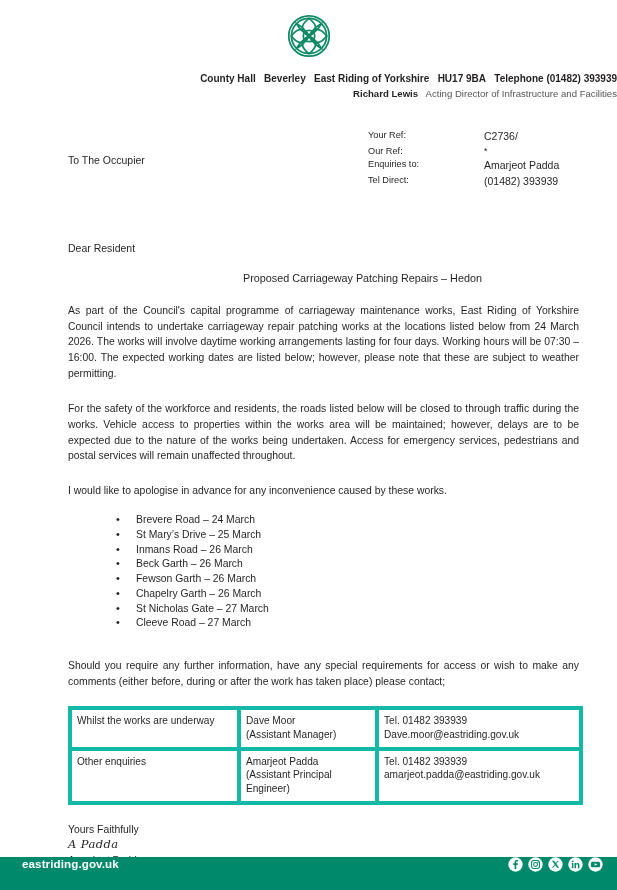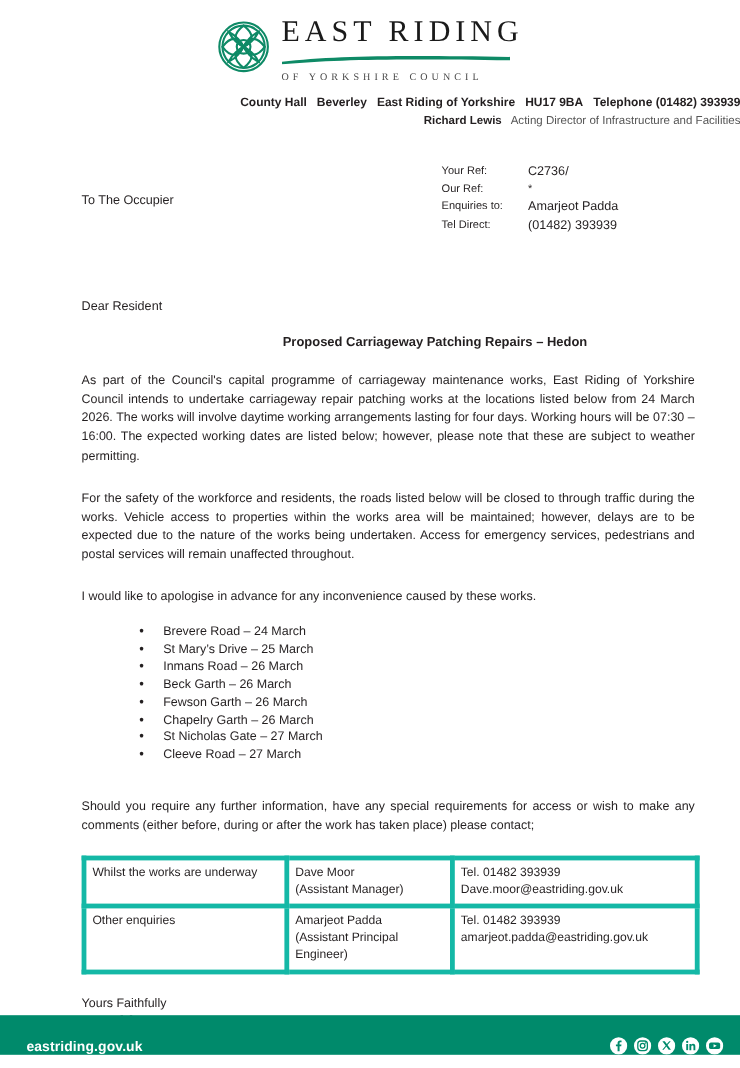--- a/index.html
+++ b/index.html
@@ -74,20 +74,21 @@
     flex: 0 0 300px;
     padding-top: 2px;
   }
   .ref-table {
     font-size: 0;
     line-height: 0;
   }
   .ref-line {
     display: flex;
     line-height: 1.5;
+    gap: 44px;
   }
   .ref-key {
     font-size: 9.2px;
     width: 72px;
     flex: 0 0 72px;
     color: #231f20;
   }
   .ref-val {
     font-size: 10.5px;
     color: #231f20;
@@ -99,21 +100,21 @@
   }
   .ref-val.star { font-size: 9px; }
 
   .salutation {
     margin-top: 52px;
     font-size: 10.5px;
   }
   .doc-title {
     margin-top: 18px;
     font-size: 10.8px;
-    font-weight: bold;
+    font-weight: normal;
     text-align: center;
     padding-left: 78px;
   }
   p.body-para {
     margin: 0;
     margin-top: 19px;
     font-size: 10.4px;
     line-height: 1.52;
     text-align: justify;
     color: #231f20;
@@ -168,26 +169,26 @@
     font-style: italic;
     font-size: 11.5px;
     letter-spacing: 0.4px;
     line-height: 1.35;
   }
 
   
   .footer-bar {
     position: absolute;
     left: 0;
-    bottom: 11px;
+    bottom: 0;
     width: 617px;
     height: 33px;
     background: #008a6b;
     display: flex;
-    align-items: flex-end;
+    align-items: flex-start;
     justify-content: space-between;
     padding: 0 14px 0 22px;
   }
   .footer-url {
     color: #ffffff;
     font-size: 11.6px;
     font-weight: bold;
     letter-spacing: 0.1px;
   }
   .socials {
@@ -211,29 +212,20 @@
           <path d="M50 10 C30 25 30 40 50 50 C70 40 70 25 50 10 Z"></path>
           <path d="M90 50 C75 30 60 30 50 50 C60 70 75 70 90 50 Z"></path>
           <path d="M50 90 C70 75 70 60 50 50 C30 60 30 75 50 90 Z"></path>
           <path d="M10 50 C25 70 40 70 50 50 C40 30 25 30 10 50 Z"></path>
           <path d="M22 22 C38 30 44 40 50 50 C40 44 30 38 22 22 Z"></path>
           <path d="M78 22 C70 38 60 44 50 50 C56 40 62 30 78 22 Z"></path>
           <path d="M78 78 C62 70 56 60 50 50 C60 56 70 62 78 78 Z"></path>
           <path d="M22 78 C30 62 40 56 50 50 C44 60 38 70 22 78 Z"></path>
         </g>
       </svg>
-    </span>
-    <span class="wordmark">
-      <span class="wordmark-top">EAST RIDING</span>
-      <span class="swoosh">
-        <svg width="190" height="9" viewBox="0 0 190 9">
-          <path d="M0 6.5 C45 1.2 100 1.0 190 2.4 L190 5.2 C100 3.8 45 4.2 0 8.6 Z" fill="#0e8a66"></path>
-        </svg>
-      </span>
-      <span class="wordmark-bot">OF YORKSHIRE COUNCIL</span>
     </span>
   </div>
 </div>
 
 <div class="addr-block">
   <div class="addr-line1">
     <span class="addr-strong">County Hall</span>&nbsp;&nbsp;
     <span class="addr-strong">Beverley</span>&nbsp;&nbsp;
     <span class="addr-strong">East Riding of Yorkshire</span>&nbsp;&nbsp;
     <span class="addr-strong">HU17 9BA</span>&nbsp;&nbsp;

